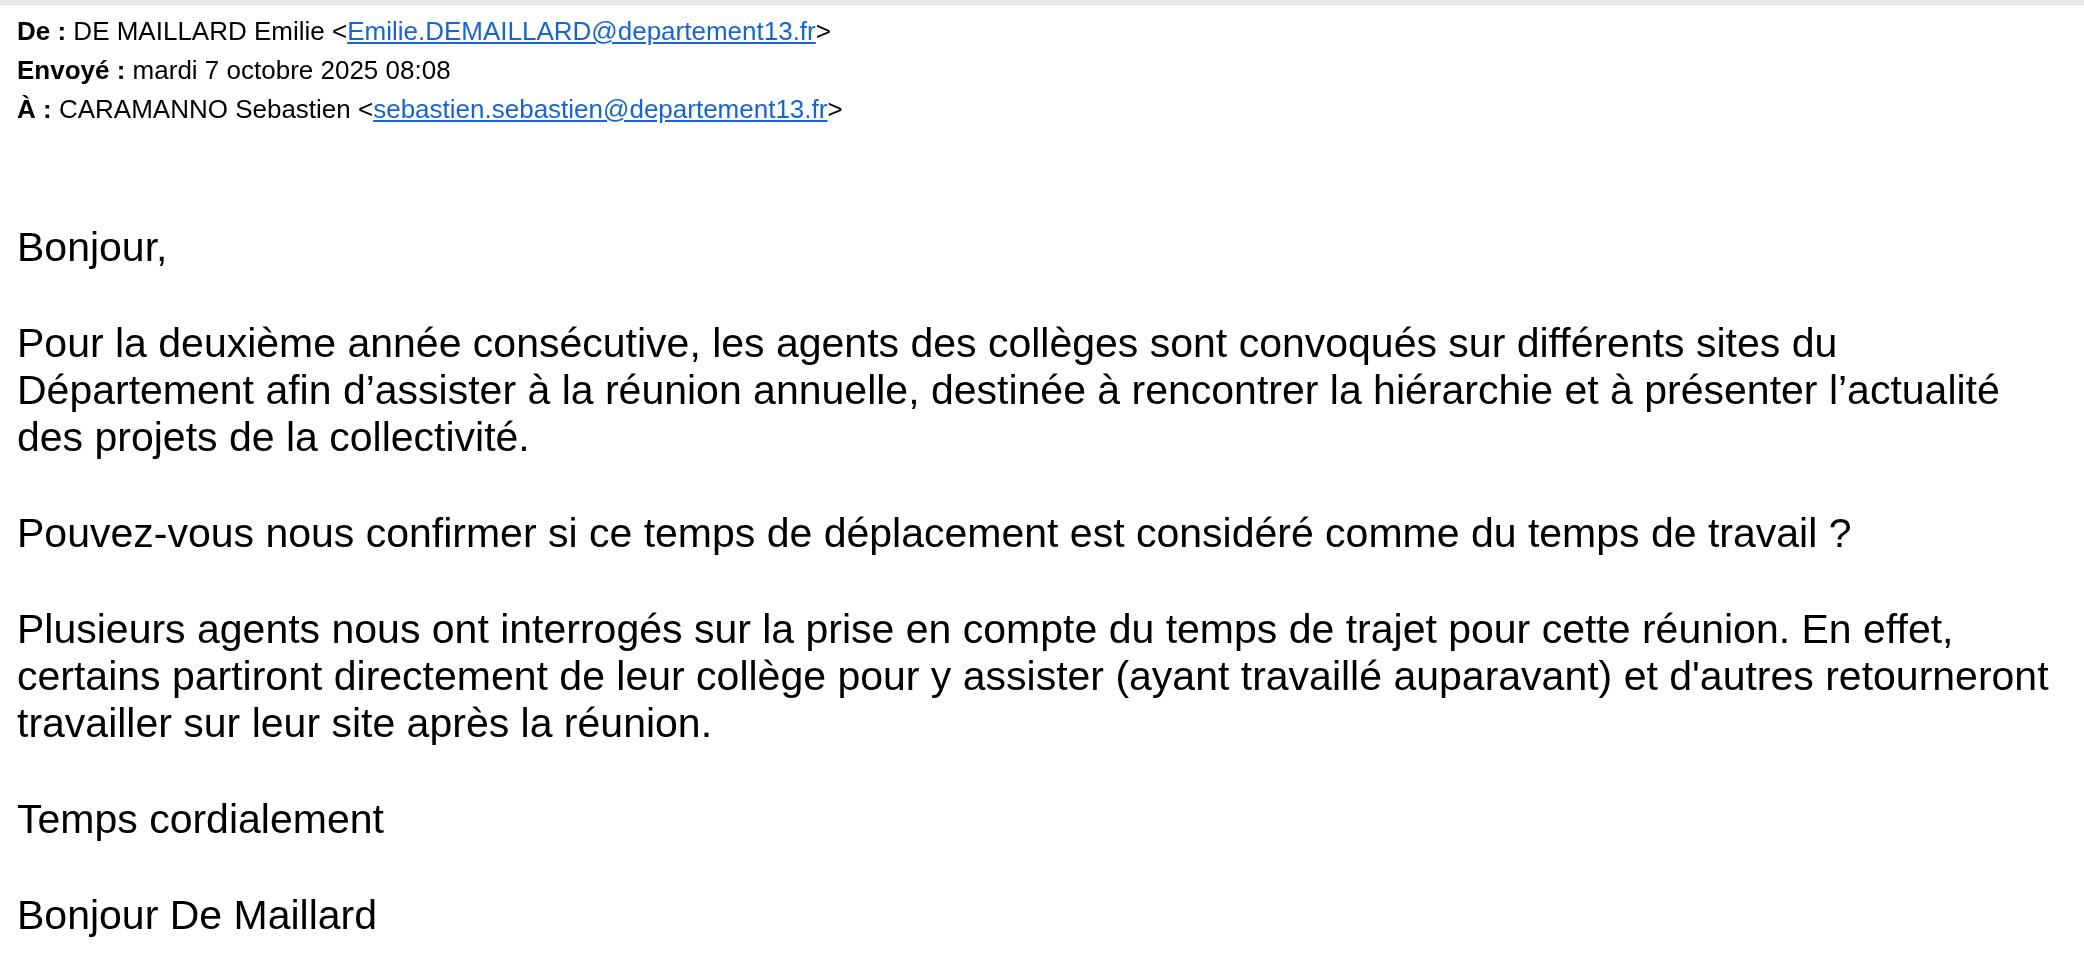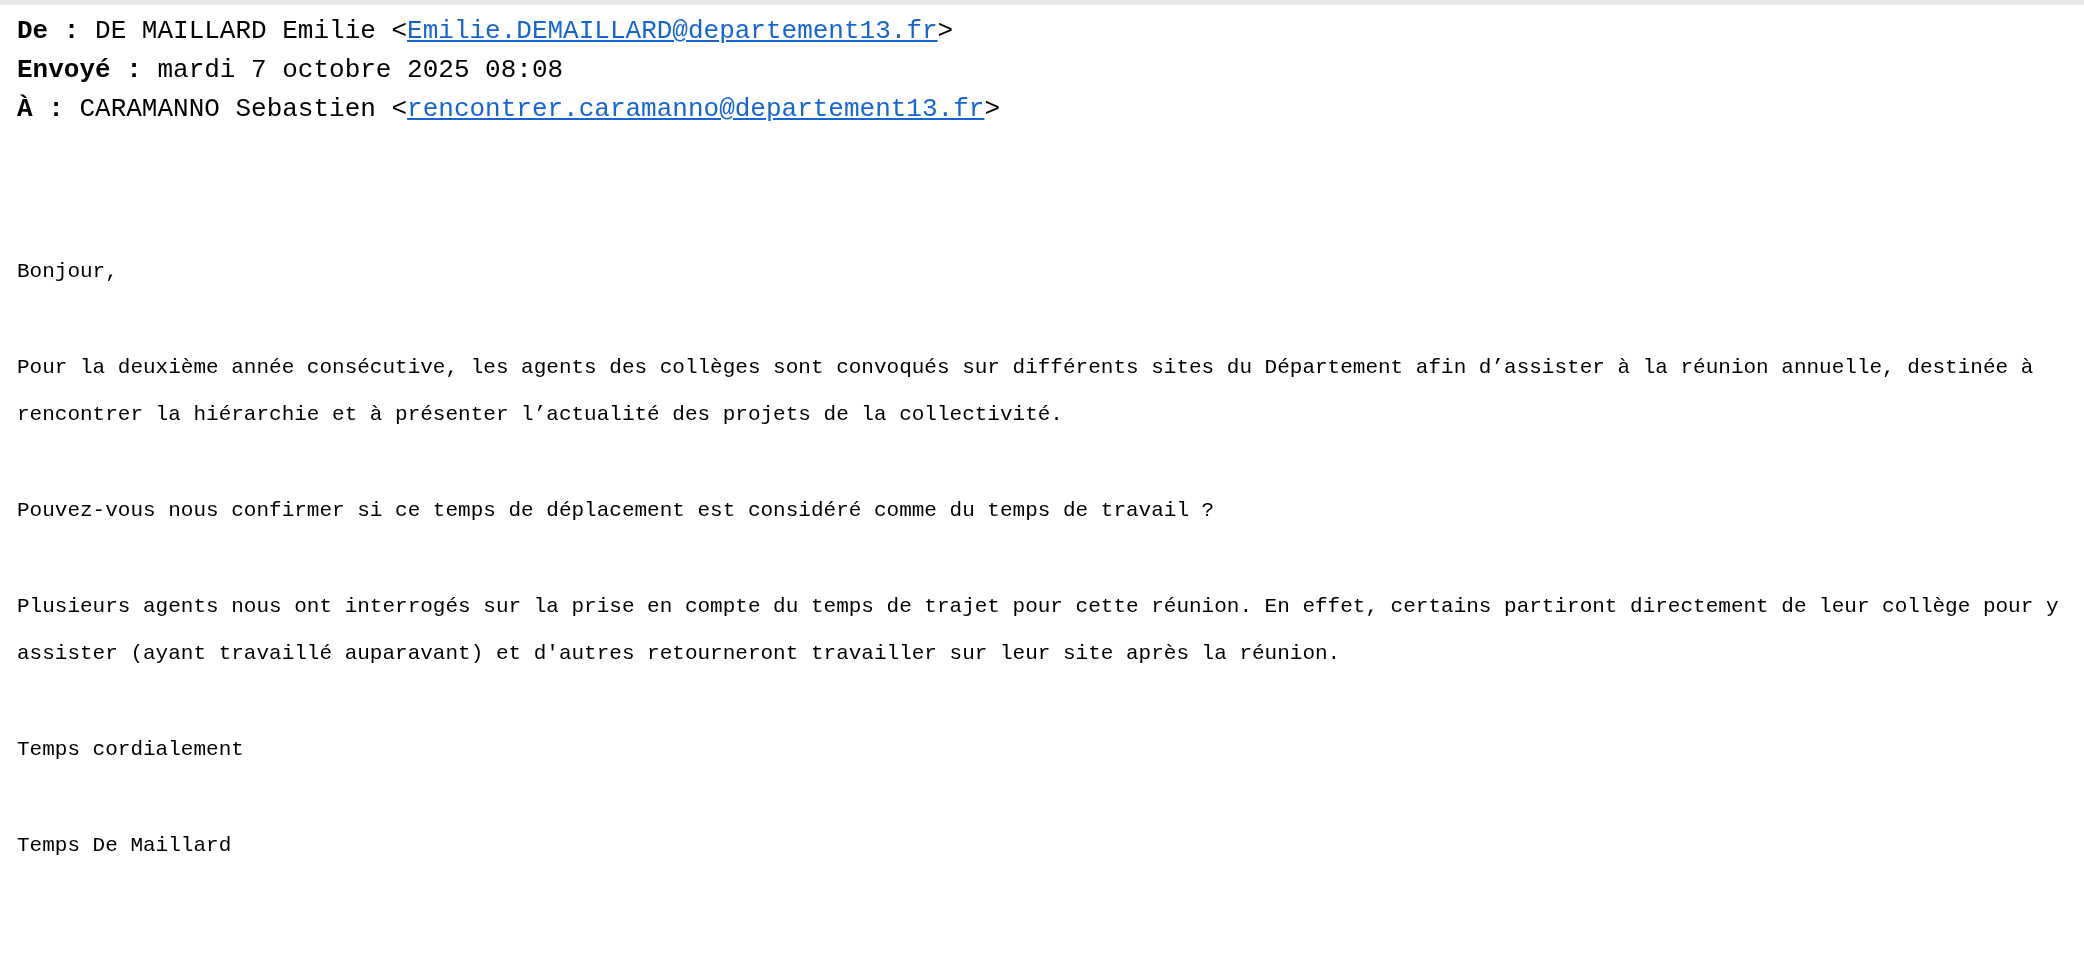--- a/index.html
+++ b/index.html
@@ -13,38 +13,37 @@
     font-family: "Liberation Sans", "DejaVu Sans", sans-serif;
     color: #000000;
   }
   .top-bar {
     width: 100%;
     height: 5px;
     background: #e8e8e8;
   }
   .content {
     padding: 7px 10px 0 17px;
-    font-family: Liberation Mono, monospace;
   }
   .email-header {
     font-size: 26px;
     line-height: 39px;
     white-space: nowrap;
   }
   .email-header .field-label {
     font-weight: bold;
   }
   .email-link {
     color: #1665d2;
     text-decoration: underline;
     cursor: pointer;
   }
   .email-body {
-    margin-top: 119px;
-    font-size: 21px;
+    margin-top: 95px;
+    font-size: 41px;
     line-height: 47px;
   }
   .email-body p {
     margin: 0 0 49px 0;
   }
   .email-body p:last-child {
     margin-bottom: 0;
   }
 </style>
 </head>
@@ -63,29 +62,29 @@
         <span>DE MAILLARD Emilie &lt;</span><a class="email-link">Emilie.DEMAILLARD@departement13.fr</a><span>&gt;</span>
       </div>
 
       <div class="header-row">
         <span class="field-label">Envoyé :</span>
         <span>mardi 7 octobre 2025 08:08</span>
       </div>
 
       <div class="header-row">
         <span class="field-label">À :</span>
-        <span>CARAMANNO Sebastien &lt;</span><a class="email-link">rencontrer.caramanno@departement13.fr</a><span>&gt;</span>
+        <span>CARAMANNO Sebastien &lt;</span><a class="email-link">sebastien.sebastien@departement13.fr</a><span>&gt;</span>
       </div>
 
 
     </div>
 
     <div class="email-body">
       <p>Bonjour,</p>
       <p>Pour la deuxième année consécutive, les agents des collèges sont convoqués sur différents sites du Département afin d’assister à la réunion annuelle, destinée à rencontrer la hiérarchie et à présenter l’actualité des projets de la collectivité.</p>
       <p>Pouvez-vous nous confirmer si ce temps de déplacement est considéré comme du temps de travail ?</p>
       <p>Plusieurs agents nous ont interrogés sur la prise en compte du temps de trajet pour cette réunion. En effet, certains partiront directement de leur collège pour y assister (ayant travaillé auparavant) et d'autres retourneront travailler sur leur site après la réunion.</p>
       <p>Temps cordialement</p>
-      <p>Temps De Maillard</p>
+      <p>Bonjour De Maillard</p>
     </div>
 
   </div>
 </div>
 
 </body></html>

